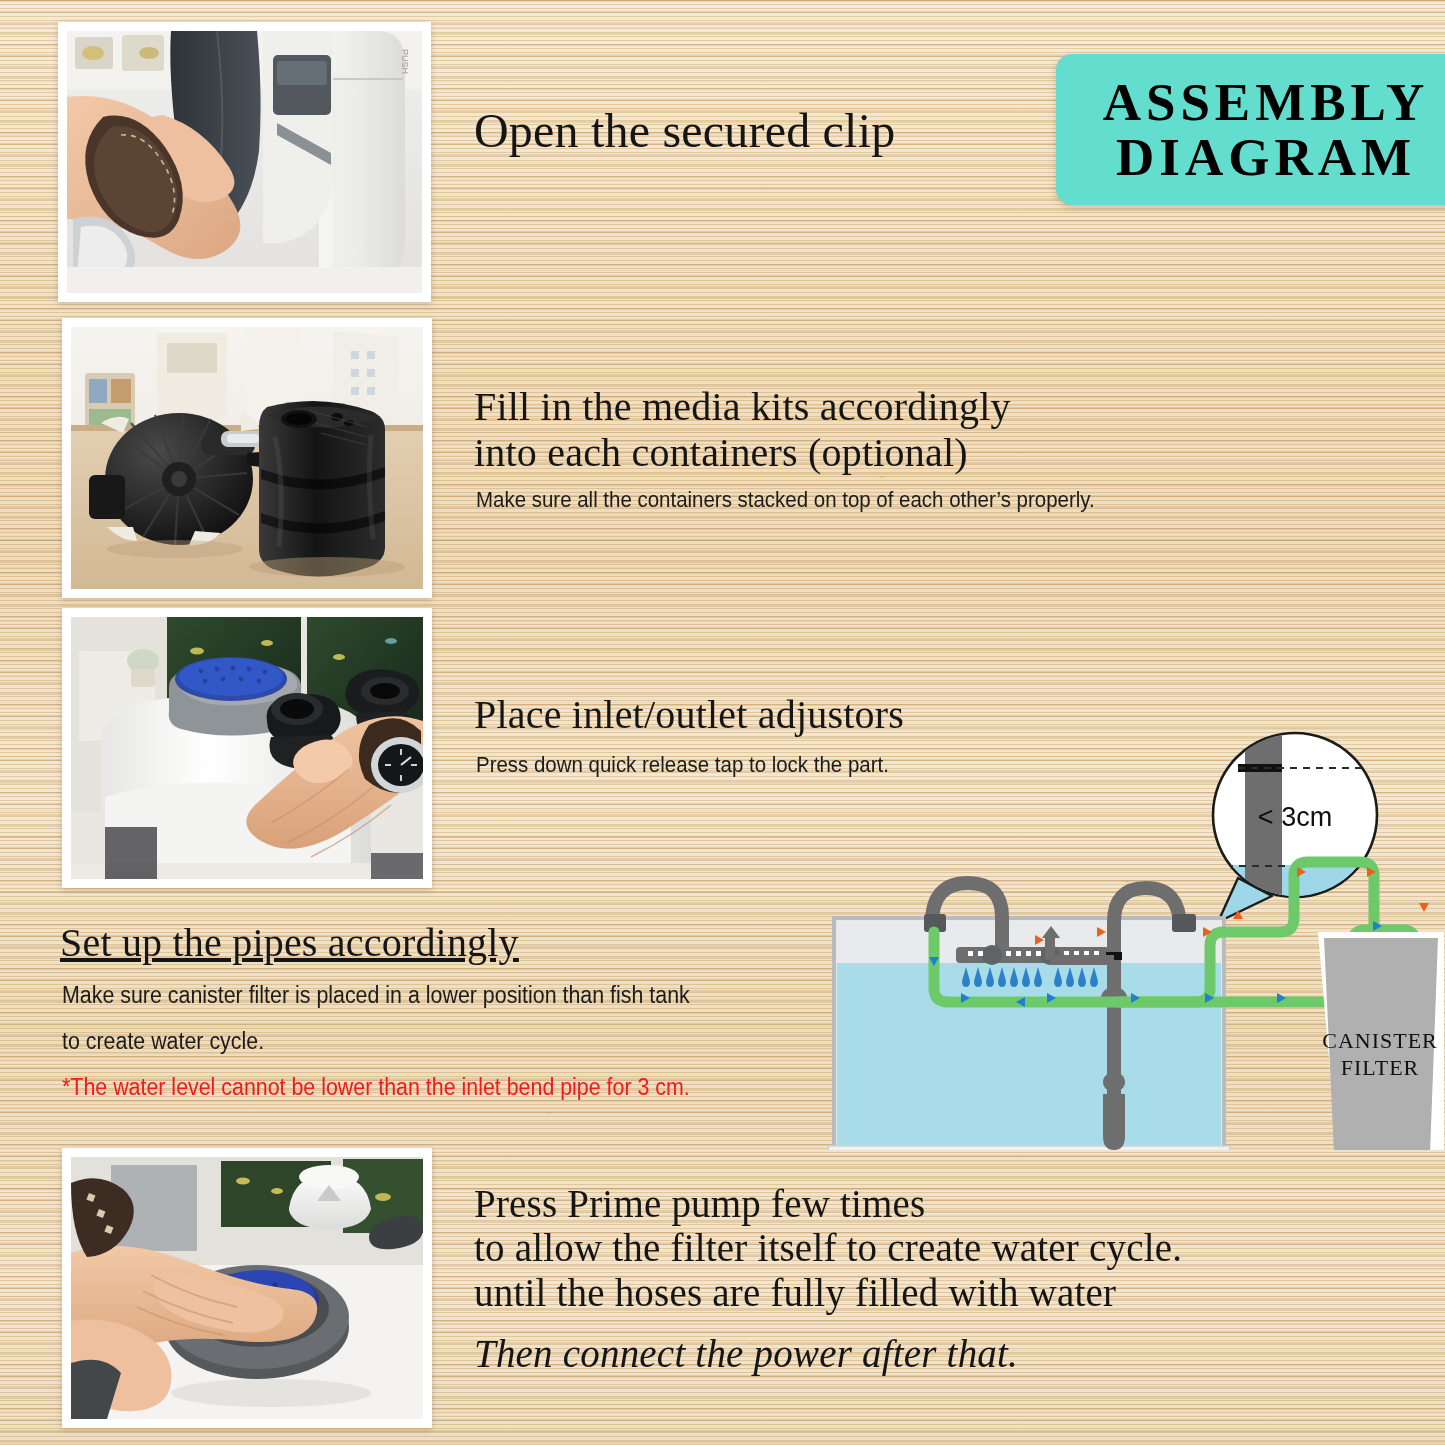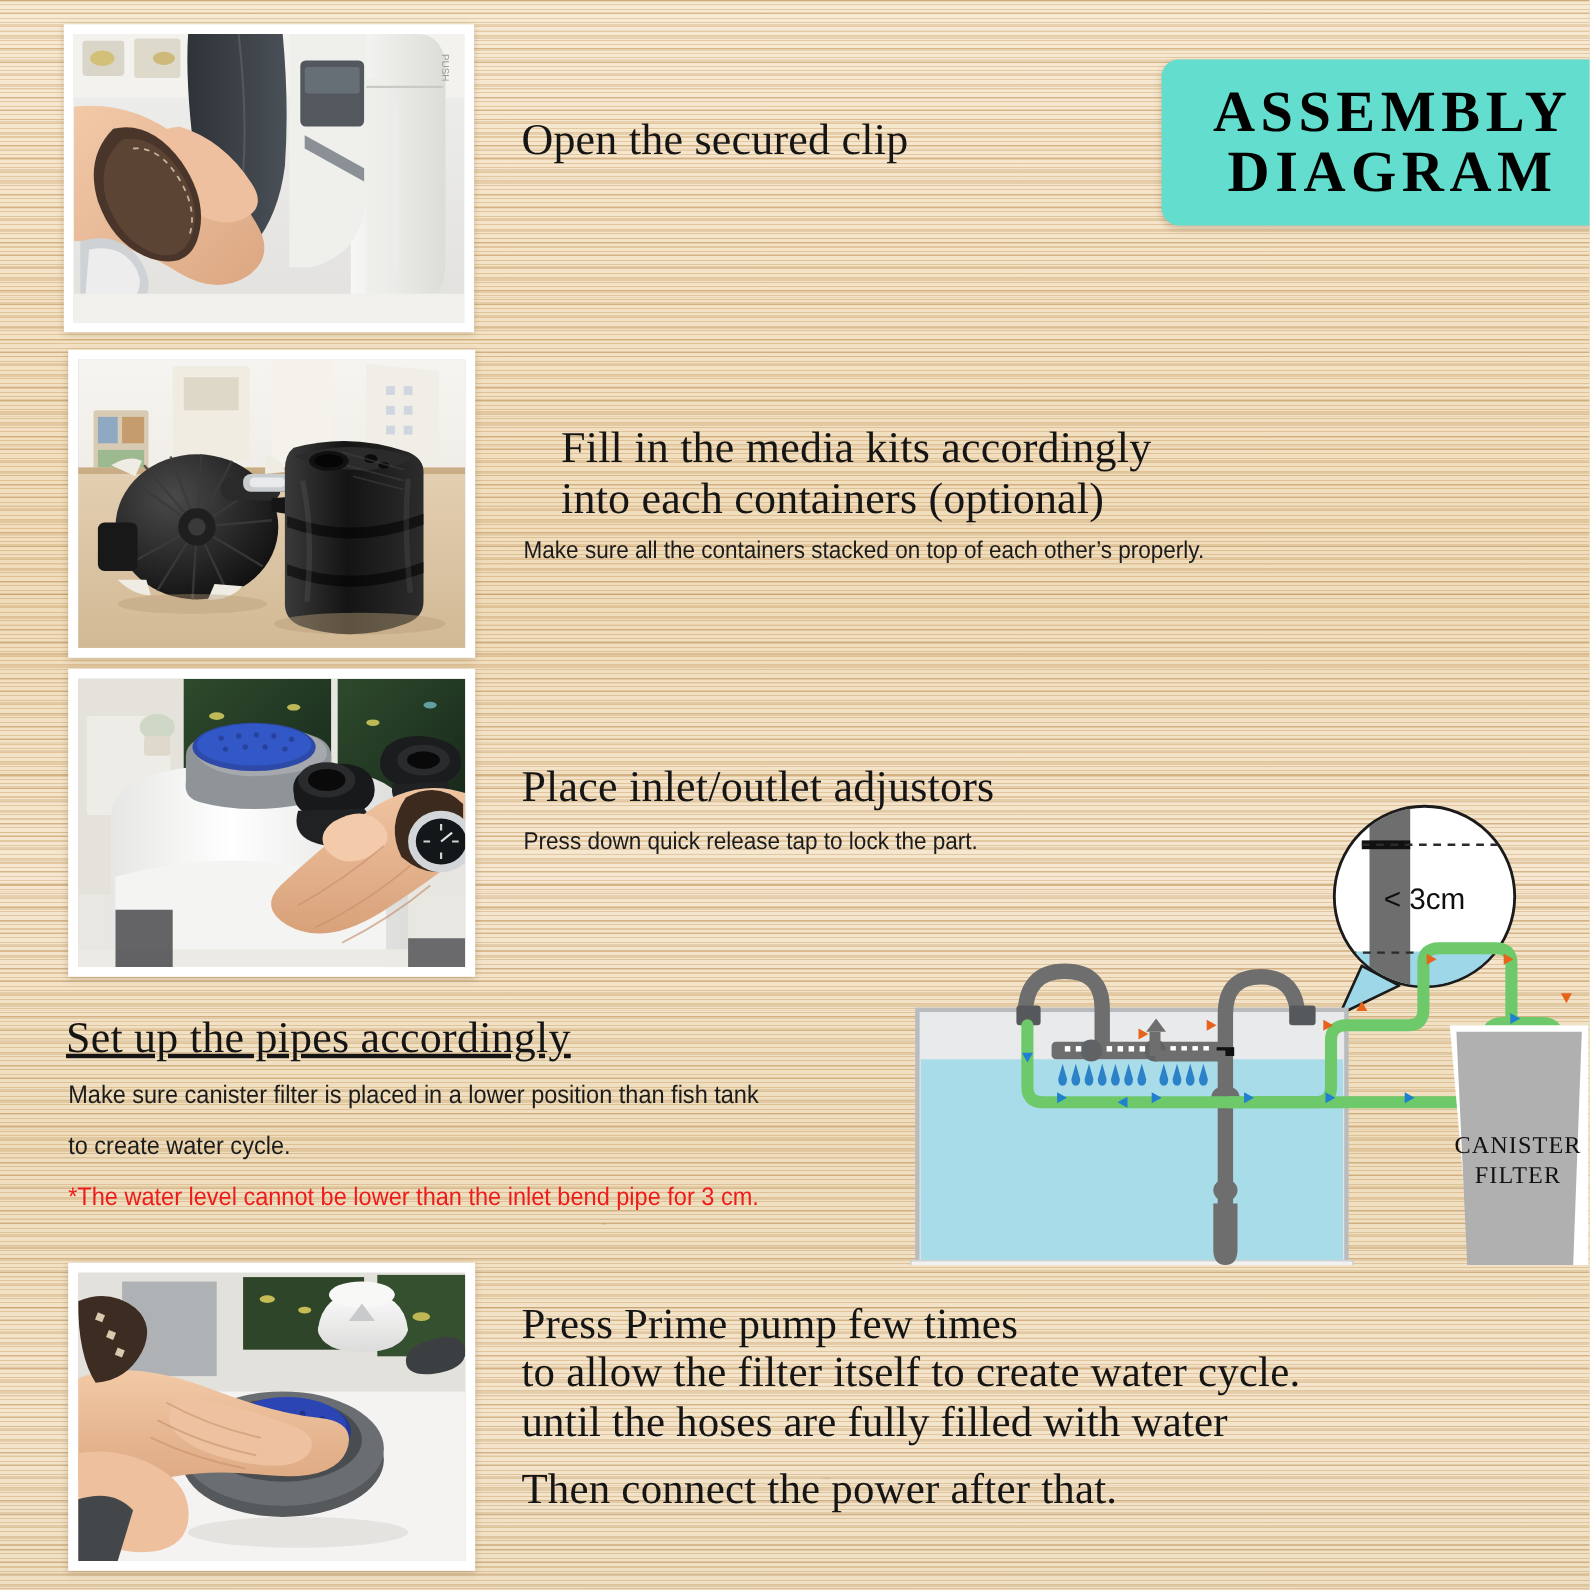--- a/index.html
+++ b/index.html
@@ -119,21 +119,21 @@
       <path d="M44 96 q28 -6 52 28 q22 34 10 62 q-10 22 -36 12 q-28 -12 -40 -46 q-10 -34 14 -56 z" fill="#5c4435"></path>
       <path d="M54 104 q24 -2 42 28 q18 30 8 54" stroke="#c9b79c" stroke-width="1.6" fill="none" stroke-dasharray="5 5"></path>
 
       <path d="M6 188 q38 -10 56 20 q14 24 -4 42 q-20 18 -52 6 z" fill="#cfd2d4"></path>
       <path d="M14 196 q28 -6 42 16 q10 18 -4 30 q-18 14 -42 4 z" fill="#ededee"></path>
       <rect x="0" y="236" width="355" height="26" fill="#f1f0ed"></rect>
     </svg>
   </div>
 </div>
 
-<div class="head" style="position:absolute;left:474px;top:104px;font-size:40px;">
+<div class="head" style="position:absolute;left:474px;top:104px;font-size:48px;">
   <div>Open the secured clip</div>
 </div>
 
 <div class="photo" style="left:62px;top:318px;width:352px;height:262px;">
   <div class="inner">
     <svg width="352" height="262" viewBox="0 0 352 262">
       <defs>
         <linearGradient id="p2wall" x1="0" y1="0" x2="0" y2="1">
           <stop offset="0" stop-color="#f6f4f0"></stop>
             <stop offset="1" stop-color="#e9e5dd"></stop>
@@ -215,21 +215,21 @@
       <path d="M190 142 q60 22 124 -2 v10 q-64 24 -124 2 z" fill="#000" opacity=".55"></path>
       <path d="M190 186 q60 22 124 -2 v10 q-64 24 -124 2 z" fill="#000" opacity=".55"></path>
       <path d="M204 110 q10 44 4 110" stroke="#555" stroke-width="5" fill="none" opacity=".35"></path>
       <path d="M300 108 q-4 46 2 104" stroke="#555" stroke-width="5" fill="none" opacity=".3"></path>
       <ellipse cx="256" cy="240" rx="78" ry="10" fill="#b99d78" opacity=".45"></ellipse>
       <ellipse cx="104" cy="222" rx="68" ry="9" fill="#b99d78" opacity=".4"></ellipse>
     </svg>
   </div>
 </div>
 
-<div class="head" style="position:absolute;left:474px;top:384px;font-size:40px;margin-left:36px;">
+<div class="head" style="position:absolute;left:474px;top:384px;font-size:40px;">
   <div>Fill in the media kits accordingly</div>
   <div>into each containers (optional)</div>
 </div>
 <div class="sub" style="position:absolute;left:476px;top:487px;font-size:22px;white-space:nowrap;">Make sure all the containers stacked on top of each other’s properly.</div>
 
 <div class="photo" style="left:62px;top:608px;width:352px;height:262px;">
   <div class="inner">
     <svg width="352" height="262" viewBox="0 0 352 262">
       <defs>
         <linearGradient id="p3body" x1="0" y1="0" x2="1" y2="0">
@@ -519,13 +519,13 @@
       <ellipse cx="200" cy="236" rx="100" ry="14" fill="#dedcd8" opacity=".7"></ellipse>
     </svg>
   </div>
 </div>
 
 <div class="head" style="position:absolute;left:474px;top:1182px;font-size:39px;">
   <div>Press Prime pump few times</div>
   <div>to allow the filter itself  to create water cycle.</div>
   <div>until the hoses are fully filled with water</div>
 </div>
-<div class="head" style="position:absolute;left:474px;top:1332px;font-size:39px;">Then connect the power after that.</div>
+<div class="head" style="position:absolute;left:474px;top:1332px;font-size:39px;font-style:italic;">Then connect the power after that.</div>
 
 </body></html>

